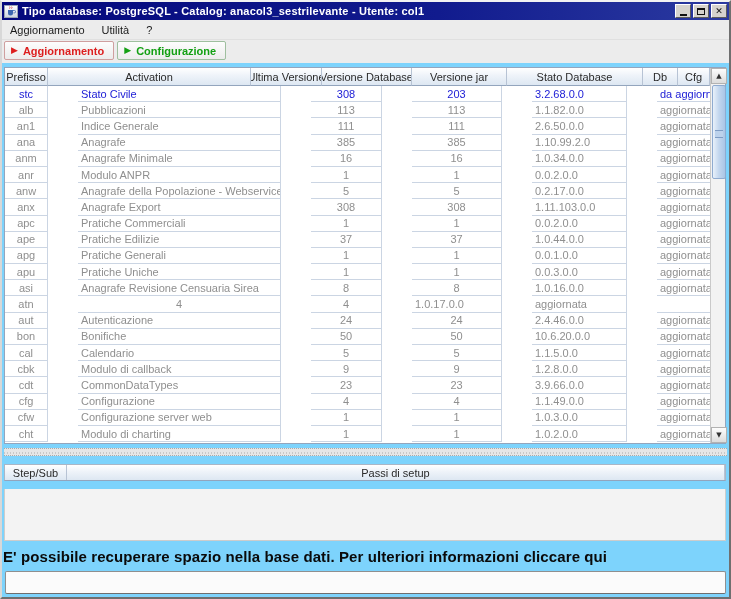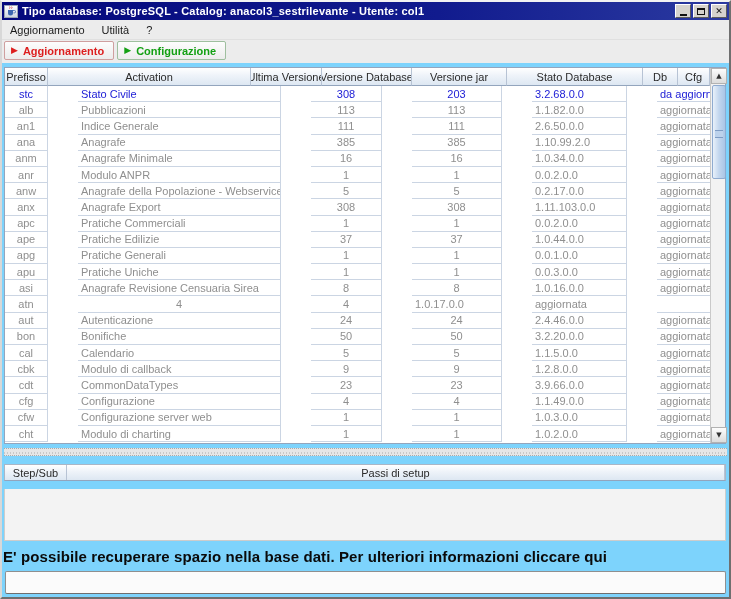--- a/index.html
+++ b/index.html
@@ -363,21 +363,21 @@
             </div>
     <div class="cell c-center">
               <span class="cb"></span>
             </div>
   </div>
           <div class="mgrid mrow">
     <div class="cell c-center">bon</div>
     <div class="cell c-left">Bonifiche</div>
     <div class="cell c-center">50</div>
     <div class="cell c-center">50</div>
-    <div class="cell c-left">3.2.20.0.0</div>
+    <div class="cell c-left">10.6.20.0.0</div>
     <div class="cell c-left">aggiornata</div>
     <div class="cell c-center">
               <span class="cb"></span>
             </div>
     <div class="cell c-center">
               <span class="cb"></span>
             </div>
   </div>
           <div class="mgrid mrow">
     <div class="cell c-center">cal</div>

